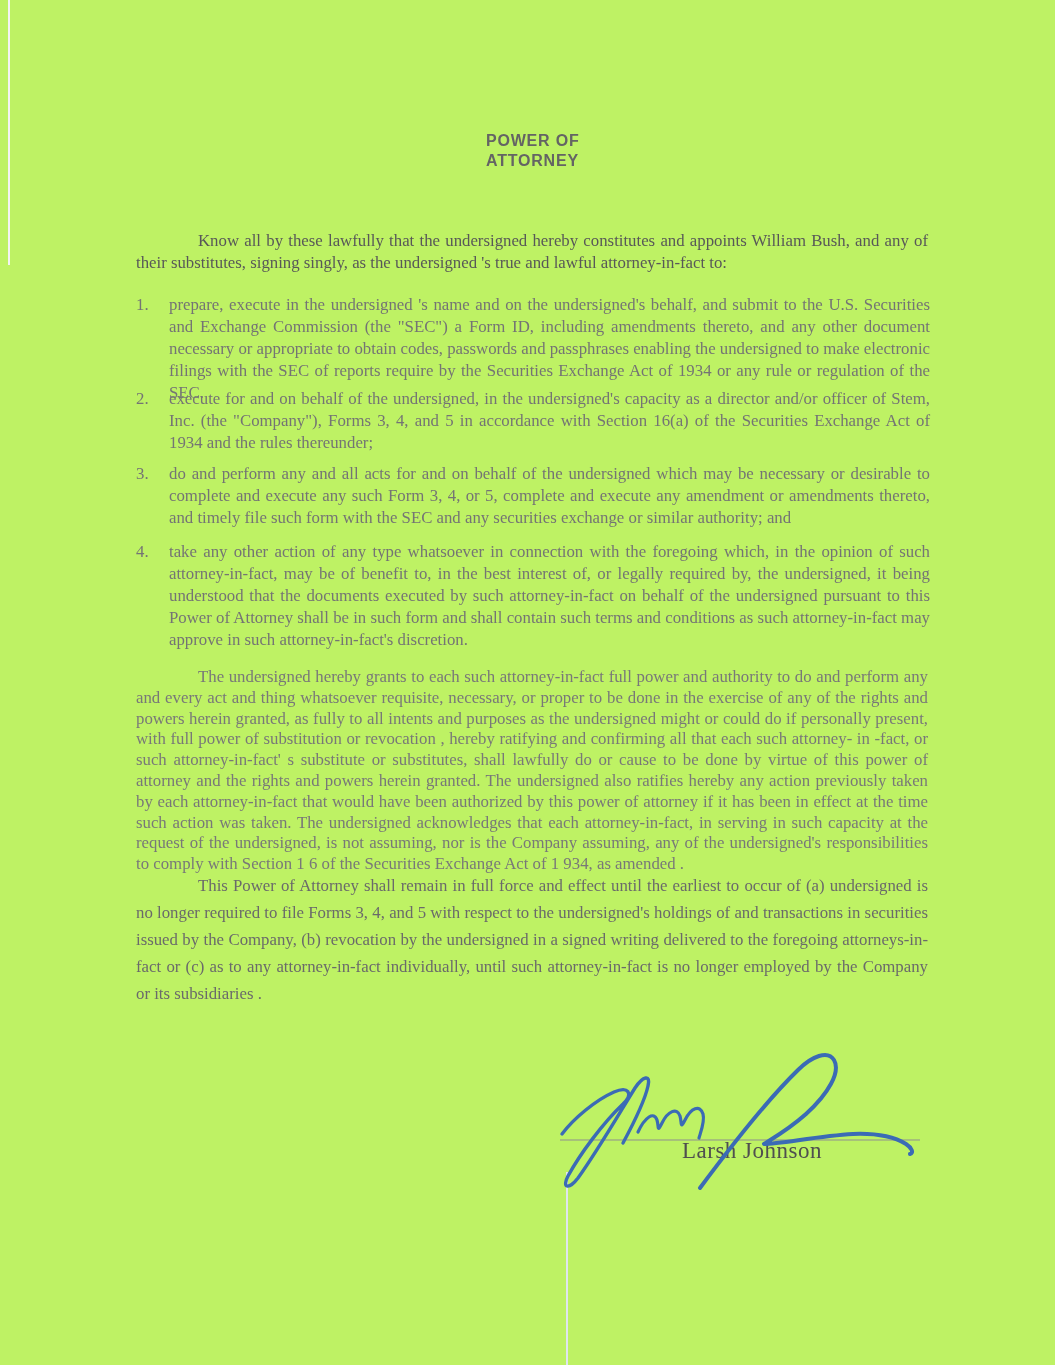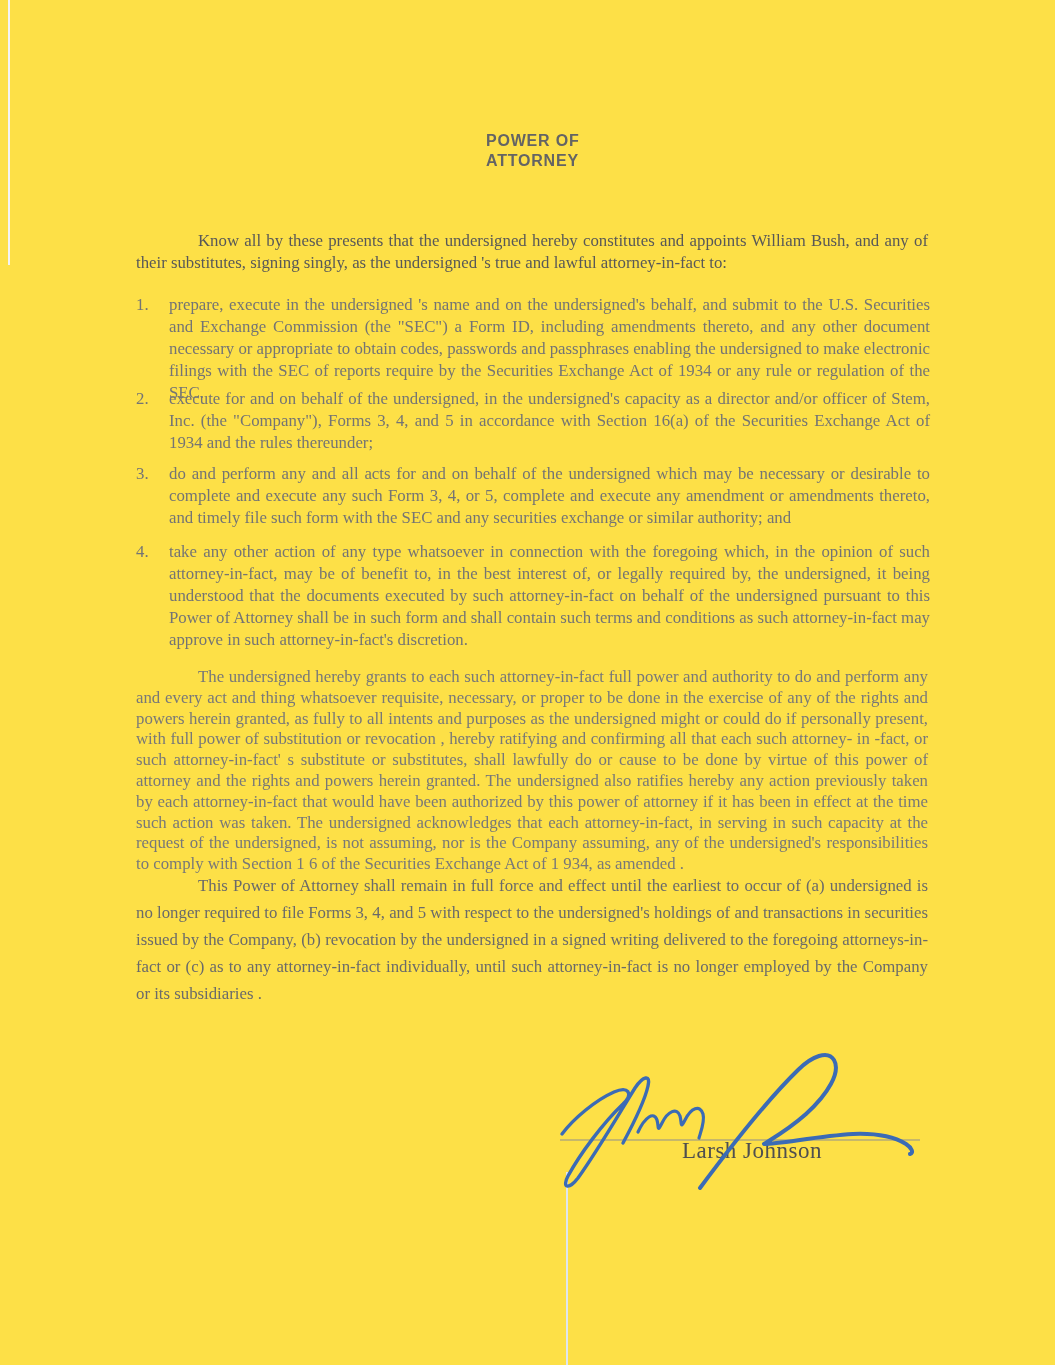--- a/index.html
+++ b/index.html
@@ -4,21 +4,21 @@
 <style>
   html, body {
     margin: 0;
     padding: 0;
     background: #ffffff;
   }
   .page {
     position: relative;
     width: 1055px;
     height: 1365px;
-    background: #fde047;
+    background: #bef264;
     overflow: hidden;
     font-family: "Liberation Serif", serif;
   }
   .doc-title {
     position: absolute;
     left: 486px;
     top: 131px;
     font-family: "Liberation Sans", sans-serif;
     font-weight: 700;
     font-size: 16px;
@@ -114,21 +114,21 @@
 
 <div class="page">
 
   <div class="scan-edge-artifact"></div>
 
   <div class="doc-title">
     <div>POWER OF</div>
     <div>ATTORNEY</div>
   </div>
 
-  <div class="para opening indent">Know all by these presents that the undersigned hereby constitutes and appoints William Bush, and any of their substitutes, signing singly, as the undersigned 's true and lawful attorney-in-fact to:</div>
+  <div class="para opening indent">Know all by these lawfully that the undersigned hereby constitutes and appoints William Bush, and any of their substitutes, signing singly, as the undersigned 's true and lawful attorney-in-fact to:</div>
 
   <div class="list-item item-1">
     <span class="num">1.</span>
     <span class="txt">prepare, execute in the undersigned 's name and on the undersigned's behalf, and submit to the U.S. Securities and Exchange Commission (the "SEC") a Form ID, including amendments thereto, and any other document necessary or appropriate to obtain codes, passwords and passphrases enabling the undersigned to make electronic filings with the SEC of reports require by the Securities Exchange Act of 1934 or any rule or regulation of the SEC.</span>
   </div>
 
   <div class="list-item item-2">
     <span class="num">2.</span>
     <span class="txt">execute for and on behalf of the undersigned, in the undersigned's capacity as a director and/or officer of Stem, Inc. (the "Company"), Forms 3, 4, and 5 in accordance with Section 16(a) of the Securities Exchange Act of 1934 and the rules thereunder;</span>
   </div>

